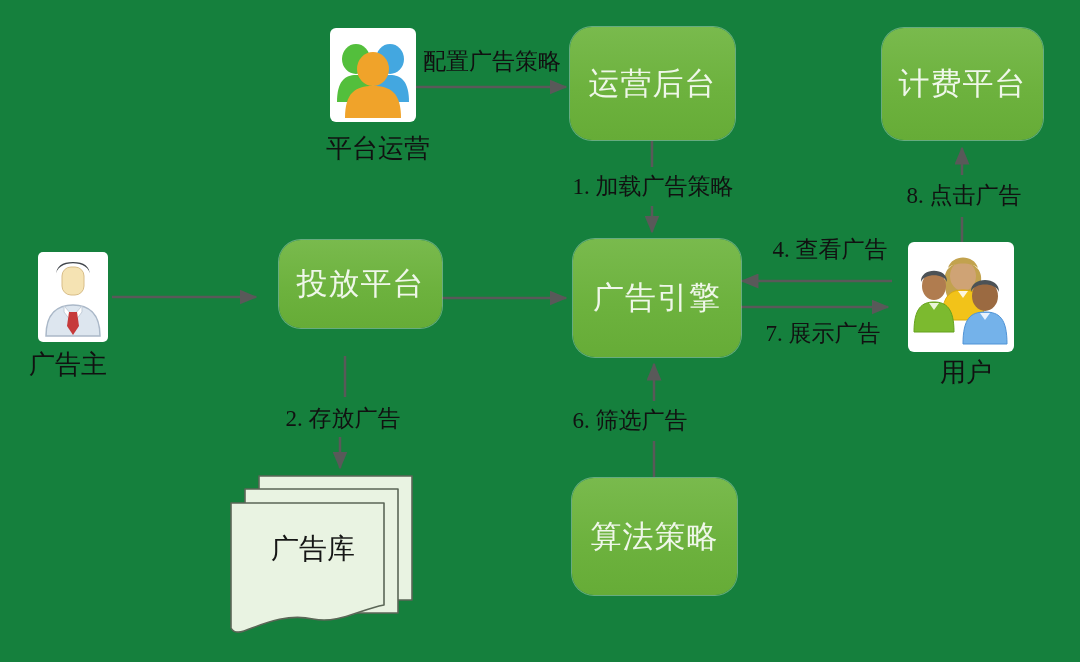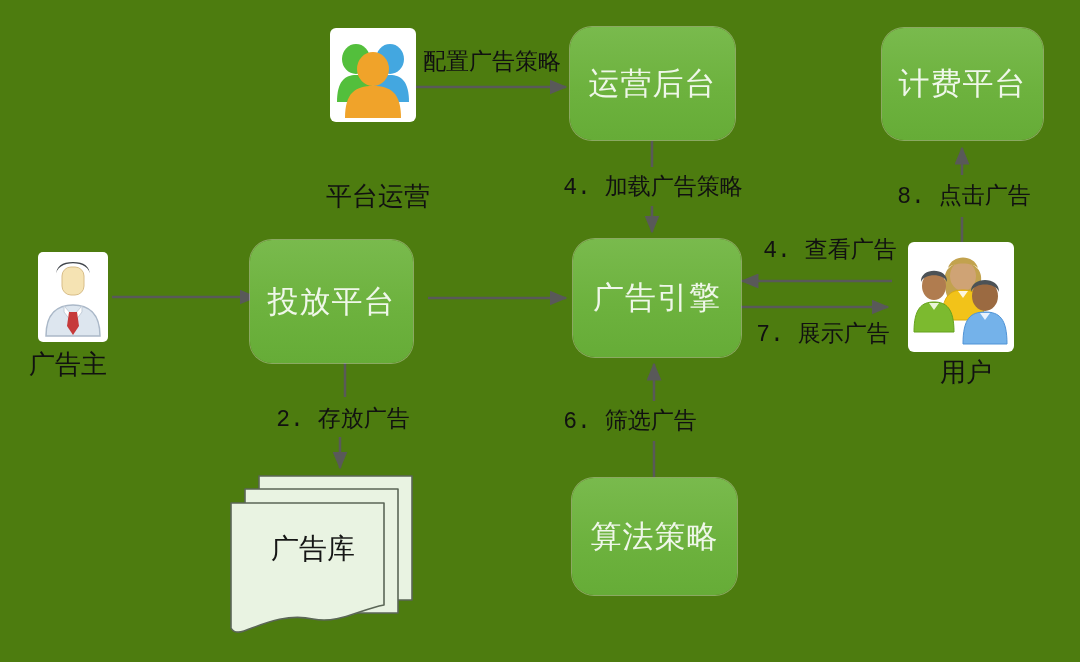--- a/index.html
+++ b/index.html
@@ -1,18 +1,18 @@
 <!DOCTYPE html>
 <html><head>
 <meta charset="utf-8">
 <style>
   html,body{margin:0;padding:0;background:#f0f0f0;}
   .canvas{
-    position:relative;width:1080px;height:662px;background:#4d7c0f;
-    font-family:Liberation Mono, monospace;overflow:hidden;
+    position:relative;width:1080px;height:662px;background:#15803d;
+    font-family:Liberation Serif, serif;overflow:hidden;
   }
   .node{
     position:absolute;display:flex;align-items:center;justify-content:center;
     background:linear-gradient(180deg,#79ba4d 0%,#6db23e 55%,#66ac37 100%);
     border-radius:22px;color:#eff7e9;font-size:31px;letter-spacing:1px;
     white-space:nowrap;box-shadow:0 0 0 1px rgba(255,255,255,.35);
   }
   .edge-label{
     position:absolute;transform:translate(-50%,-50%);white-space:nowrap;
     color:#111;font-size:23px;
@@ -57,21 +57,21 @@
   </svg>
 
   <div class="node" style="left:570px;top:27px;width:165px;height:113px;">
       <span>运营后台</span>
     </div>
 
   <div class="node" style="left:882px;top:28px;width:161px;height:112px;">
       <span>计费平台</span>
     </div>
 
-  <div class="node" style="left:250px;top:240px;width:163px;height:123px;text-align:right;">
+  <div class="node" style="left:279px;top:240px;width:163px;height:88px;text-align:right;">
       <span>投放平台</span>
     </div>
 
   <div class="node" style="left:573px;top:239px;width:168px;height:118px;">
       <span>广告引擎</span>
     </div>
 
   <div class="node" style="left:572px;top:478px;width:165px;height:117px;">
       <span>算法策略</span>
     </div>
@@ -93,21 +93,21 @@
     </g>
     <g fill="#43a7e0">
       <ellipse cx="60" cy="31" rx="14" ry="15"></ellipse>
       <path d="M41,74 C41,53 49,47 60,47 C71,47 79,53 79,74 Z"></path>
     </g>
     <g fill="#f0a32a">
       <ellipse cx="43" cy="41" rx="16" ry="17"></ellipse>
       <path d="M15,90 C15,65 25,58 43,58 C61,58 71,65 71,90 Z"></path>
     </g>
   </svg>
-  <div class="actor-label" style="left:378px;top:148px;margin-top:48px;">平台运营</div>
+  <div class="actor-label" style="left:378px;top:148px;">平台运营</div>
 
   <svg class="abs" style="left:38px;top:252px" width="70" height="90" viewBox="0 0 70 90">
     <rect x="0" y="0" width="70" height="90" rx="5" fill="#ffffff"></rect>
     <path d="M8,84 C8,61 20,53 35,53 C50,53 62,61 62,84 Z" fill="#dde6ef" stroke="#aab8c8" stroke-width="1.5"></path>
     <path d="M26,54 L35,64 L44,54 L44,60 L35,72 L26,60 Z" fill="#ffffff" stroke="#c2ccd8" stroke-width="1"></path>
     <rect x="24" y="15" width="22" height="28" rx="9" fill="#f5e3b3" stroke="#d8bd87" stroke-width="1"></rect>
     <path d="M18,24 C17,7 53,7 52,24 C52,14 46,10 35,10 C24,10 18,14 18,24 Z" fill="#40454b"></path>
     <path d="M31,60 L39,60 L41,74 L35,83 L29,74 Z" fill="#c63a3a"></path>
   </svg>
   <div class="actor-label" style="left:68px;top:364px;">广告主</div>
@@ -132,18 +132,18 @@
       <path d="M63,50 C62,34 92,34 91,50 C88,40 66,40 63,50 Z" fill="#4c5256"></path>
       <path d="M55,102 C55,76 63,70 77,70 C91,70 99,76 99,102 Z" fill="#74b2ea" stroke="#4f93d6" stroke-width="1"></path>
       <path d="M72,71 L77,78 L82,71 Z" fill="#e8f2fc"></path>
     </g>
   </svg>
   <div class="actor-label" style="left:966px;top:372px;">用户</div>
 
   <div class="edge-label" style="left:492px;top:61px;">配置广告策略</div>
   <div class="edge-label" style="left:343px;top:418px;">2. 存放广告</div>
   <div class="edge-label" style="left:830px;top:249px;">4. 查看广告</div>
-  <div class="edge-label" style="left:653px;top:186px;">4. 加载广告策略</div>
+  <div class="edge-label" style="left:653px;top:186px;">1. 加载广告策略</div>
   <div class="edge-label" style="left:630px;top:420px;">6. 筛选广告</div>
   <div class="edge-label" style="left:823px;top:333px;text-align:center;">7. 展示广告</div>
   <div class="edge-label" style="left:964px;top:195px;">8. 点击广告</div>
 
 </div>
 
 </body></html>

